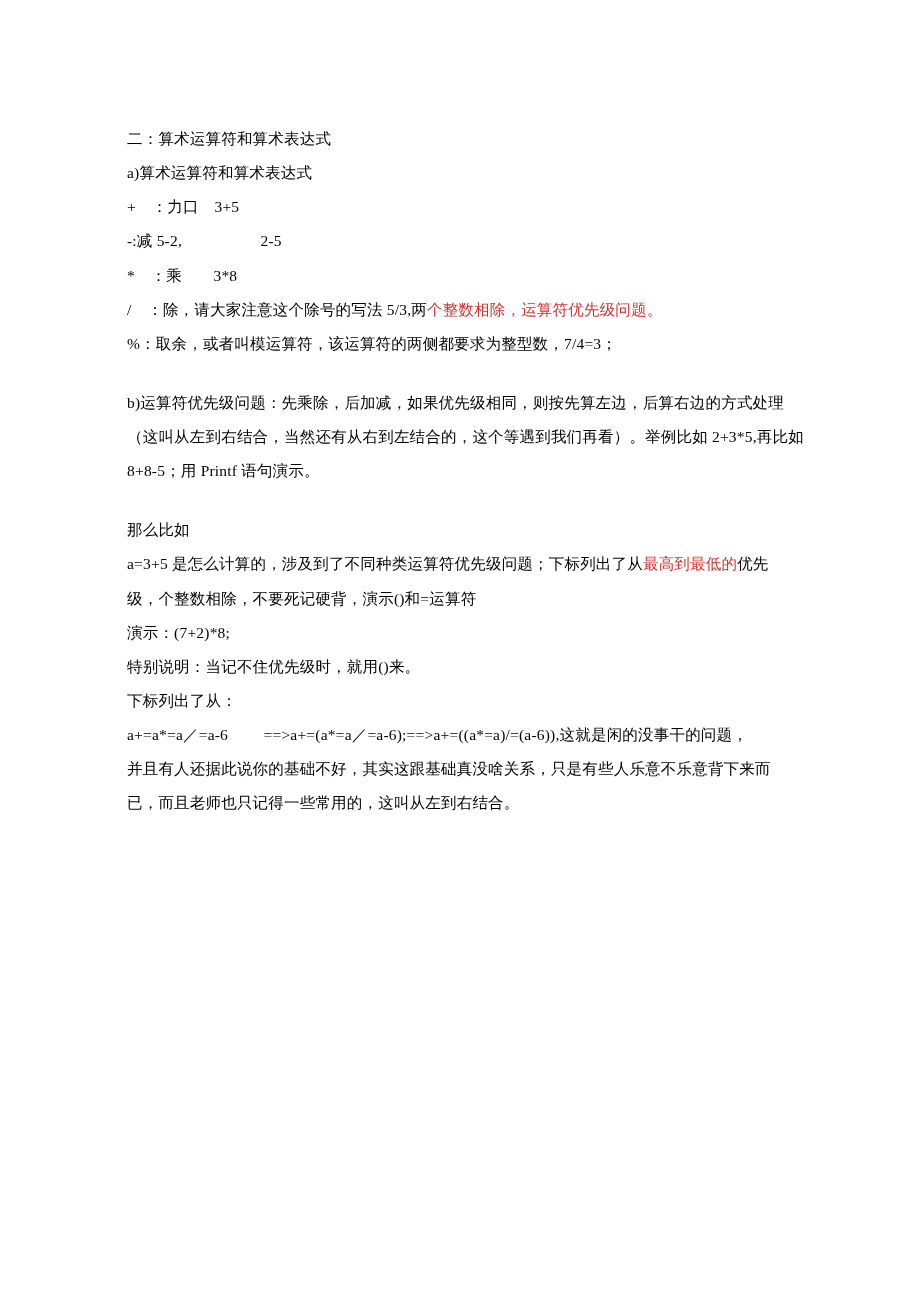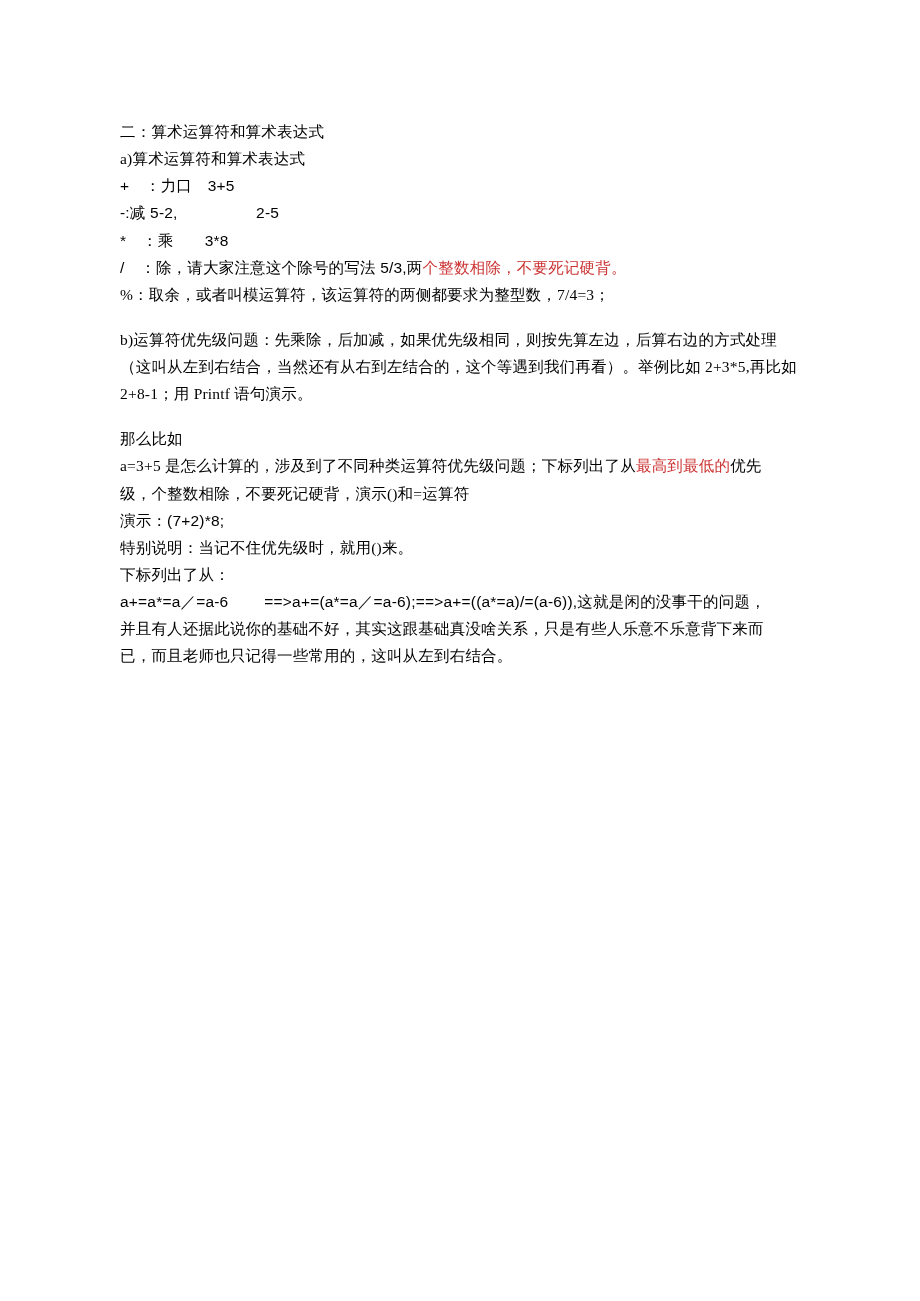--- a/index.html
+++ b/index.html
@@ -11,49 +11,49 @@
     height: 1301px;
     box-sizing: border-box;
     padding-top: 118px;
     padding-left: 120px;
     padding-right: 100px;
     color: #000000;
     font-size: 15.5px;
     line-height: 1.75;
   }
   .para {
-    margin: 0;
+    margin: 7px;
     letter-spacing: 0.2px;
   }
   .red {
     color: #cc3333;
   }
   .code {
-    font-family: Liberation Sans, sans-serif;
+    font-family: Liberation Serif, serif;
   }
   .spacer {
     height: 18px;
   }
 </style>
 </head>
 <body>
 
 <p class="para">二：算术运算符和算术表达式</p>
 <p class="para">a)算术运算符和算术表达式</p>
 <p class="para code">+ ：力口 3+5</p>
 <p class="para code">-:减 5-2,     2-5</p>
 <p class="para code">* ：乘  3*8</p>
-<p class="para code"><span>/ ：除，请大家注意这个除号的写法 5/3,两</span><span class="red">个整数相除，不要死记硬背。</span></p>
+<p class="para code"><span>/ ：除，请大家注意这个除号的写法 5/3,两</span><span class="red">个整数相除，运算符优先级问题。</span></p>
 <p class="para">%：取余，或者叫模运算符，该运算符的两侧都要求为整型数，7/4=3；</p>
 
 <div class="spacer"></div>
 
 <p class="para">b)运算符优先级问题：先乘除，后加减，如果优先级相同，则按先算左边，后算右边的方式处理</p>
 <p class="para">（这叫从左到右结合，当然还有从右到左结合的，这个等遇到我们再看）。举例比如 2+3*5,再比如</p>
-<p class="para">2+8-1；用 Printf 语句演示。</p>
+<p class="para">8+8-5；用 Printf 语句演示。</p>
 
 <div class="spacer"></div>
 
 <p class="para">那么比如</p>
 <p class="para"><span>a=3+5 是怎么计算的，涉及到了不同种类运算符优先级问题；下标列出了从</span><span class="red">最高到最低的</span><span>优先</span></p>
 <p class="para">级，个整数相除，不要死记硬背，演示()和=运算符</p>
 <p class="para code">演示：(7+2)*8;</p>
 <p class="para">特别说明：当记不住优先级时，就用()来。</p>
 <p class="para">下标列出了从：</p>
 <p class="para code">a+=a*=a／=a-6   ==&gt;a+=(a*=a／=a-6);==&gt;a+=((a*=a)/=(a-6)),这就是闲的没事干的问题，</p>

